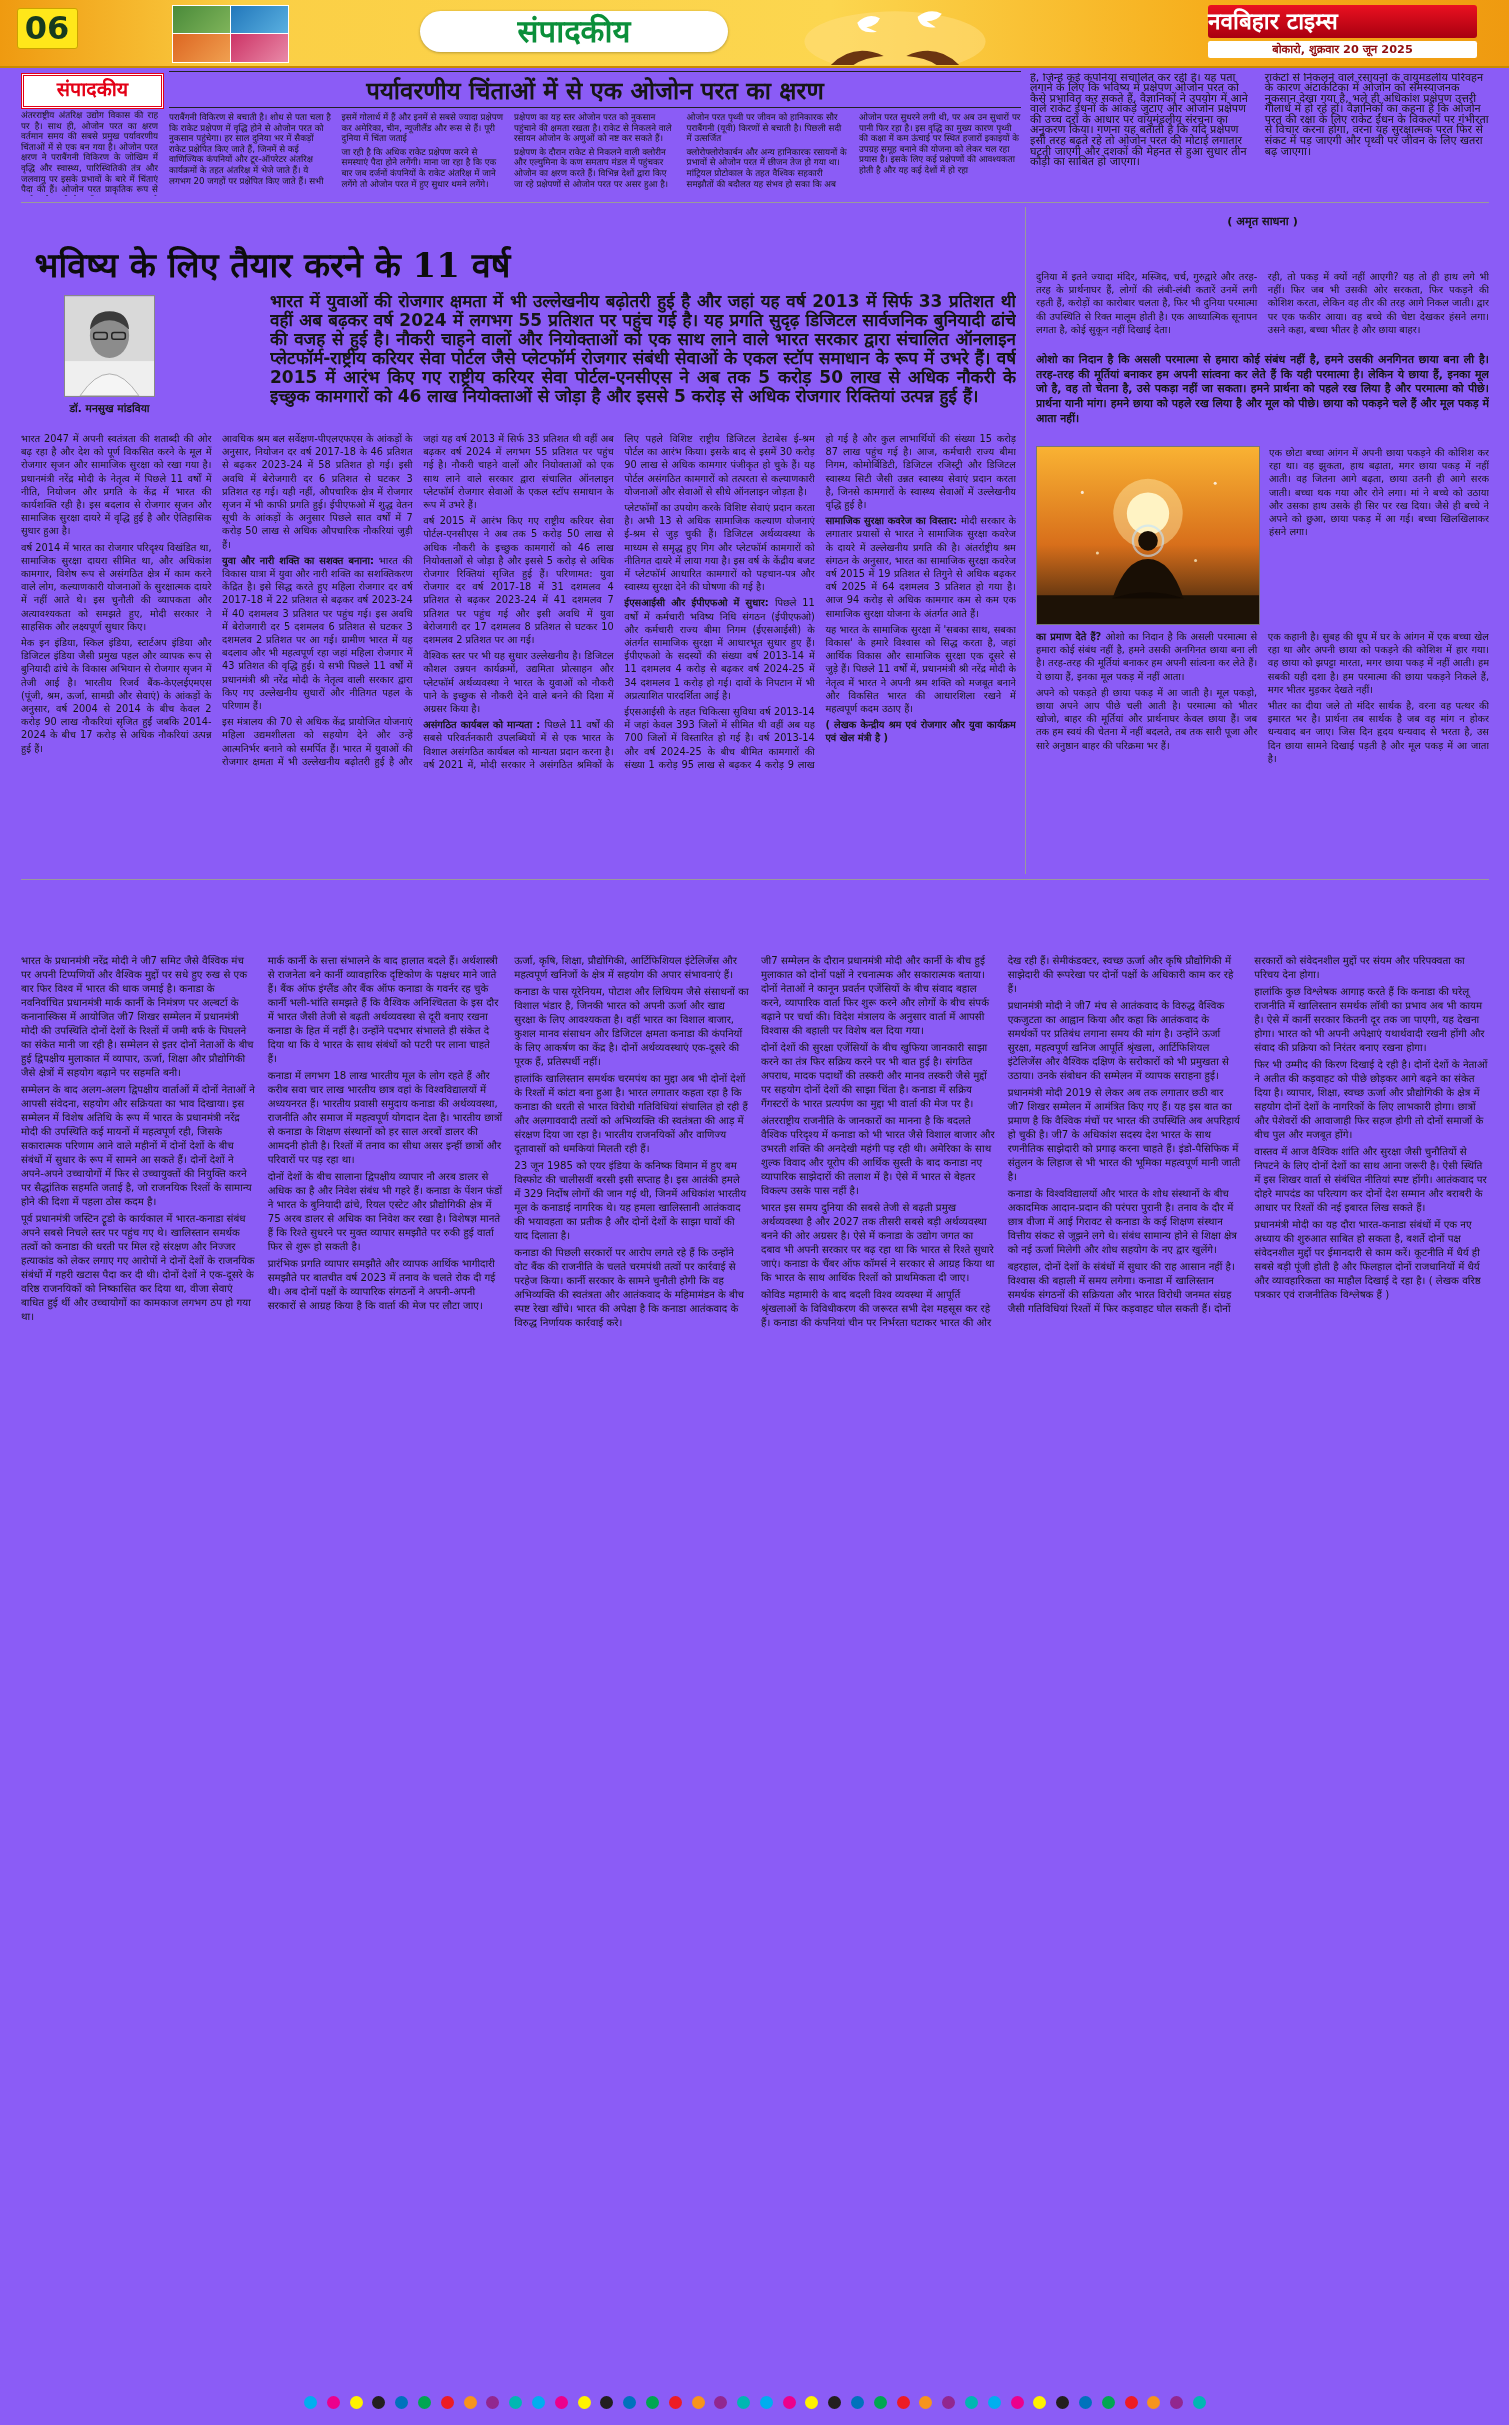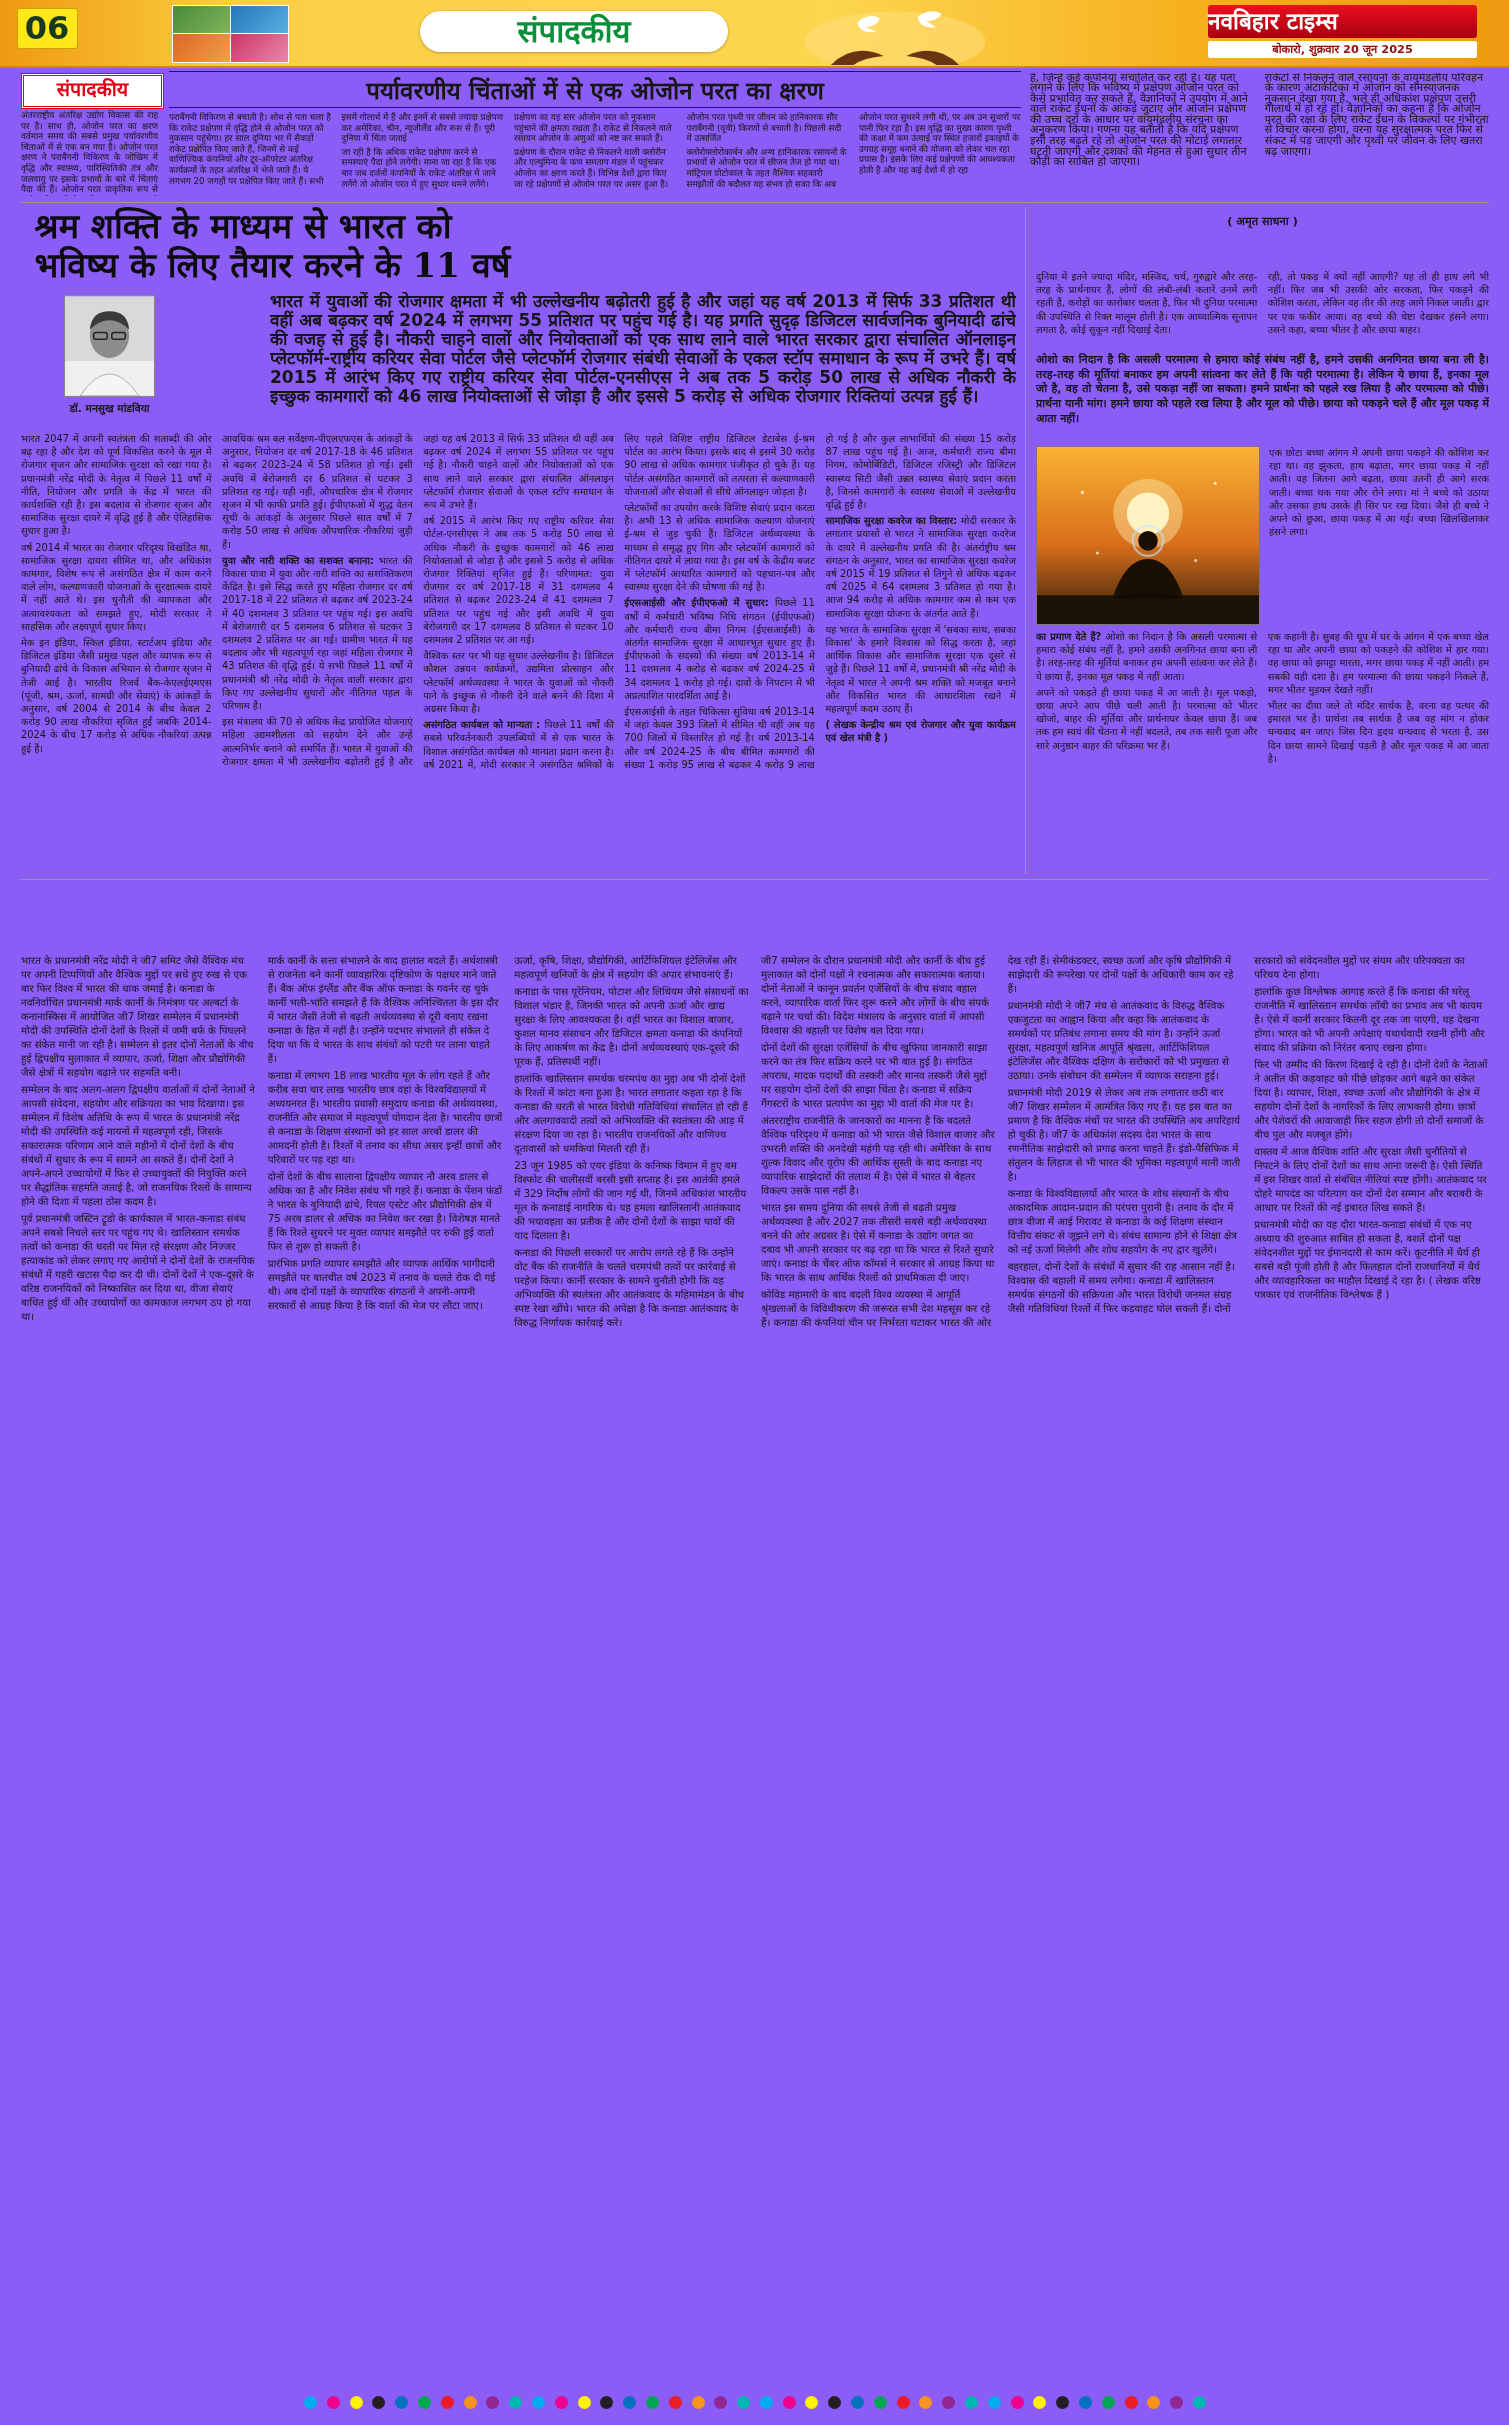--- a/index.html
+++ b/index.html
@@ -125,21 +125,21 @@
       </div>
     <div class="oz-right cols flow">
         <p>है, जिन्हें कई कंपनियां संचालित कर रही हैं। यह पता लगाने के लिए कि भविष्य में प्रक्षेपण ओजोन परत को कैसे प्रभावित कर सकते हैं, वैज्ञानिकों ने उपयोग में आने वाले राकेट ईंधनों के आंकड़े जुटाए और ओजोन प्रक्षेपण की उच्च दरों के आधार पर वायुमंडलीय संरचना का अनुकरण किया। गणना यह बताती है कि यदि प्रक्षेपण इसी तरह बढ़ते रहे तो ओजोन परत की मोटाई लगातार घटती जाएगी और दशकों की मेहनत से हुआ सुधार तीन कौड़ी का साबित हो जाएगा।</p>
         <p>राकेटों से निकलने वाले रसायनों के वायुमंडलीय परिवहन के कारण अंटार्कटिका में ओजोन को समस्याजनक नुकसान देखा गया है, भले ही अधिकांश प्रक्षेपण उत्तरी गोलार्ध में हो रहे हों। वैज्ञानिकों का कहना है कि ओजोन परत की रक्षा के लिए राकेट ईंधन के विकल्पों पर गंभीरता से विचार करना होगा, वरना यह सुरक्षात्मक परत फिर से संकट में पड़ जाएगी और पृथ्वी पर जीवन के लिए खतरा बढ़ जाएगा।</p>
       </div>
   </section>
 
   <div class="hdiv" style="top:202px;"></div>
 
   <section class="labour">
-    <h1 class="labour-headline"><span>श्रम शक्ति के माध्यम से भारत को</span><br><span>भविष्य के लिए तैयार करने के 11 वर्ष</span></h1>
+    <h1 class="labour-headline"><br><span>भविष्य के लिए तैयार करने के 11 वर्ष</span></h1>
     <div class="author-block">
       <svg class="author-photo" viewBox="0 0 118 132">
         <rect width="118" height="132" fill="#d9d9d9"></rect>
         <rect y="86" width="118" height="46" fill="#efefef"></rect>
         <path d="M20 132 q39 -58 78 0 Z" fill="#f5f5f5" stroke="#9a9a9a"></path>
         <ellipse cx="59" cy="52" rx="26" ry="30" fill="#8c8c8c"></ellipse>
         <path d="M33 44 q26 -24 52 0 q-2 -24 -26 -24 q-24 0 -26 24 Z" fill="#3b3b3b"></path>
         <rect x="38" y="48" width="18" height="9" rx="3" fill="none" stroke="#222" stroke-width="2"></rect>
         <rect x="62" y="48" width="18" height="9" rx="3" fill="none" stroke="#222" stroke-width="2"></rect>
       </svg>

